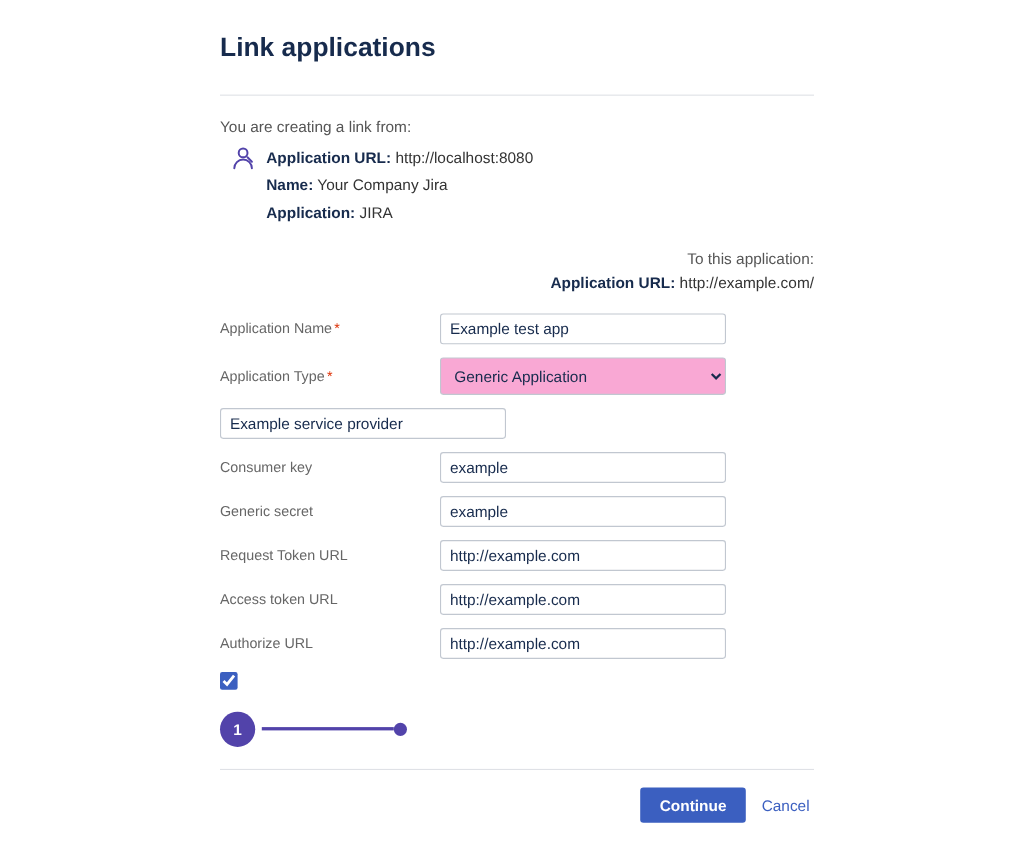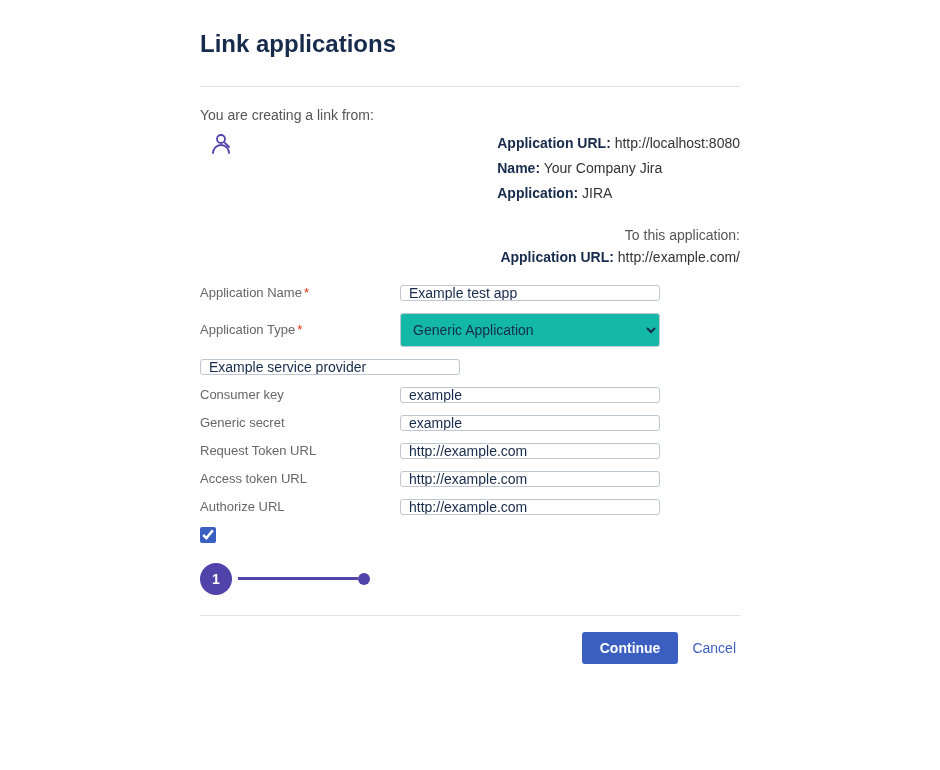--- a/index.html
+++ b/index.html
@@ -38,21 +38,20 @@
     }
     .creating-from-section .intro-text {
       color: #555;
       margin-bottom: 8px;
     }
     .source-app-block {
       display: flex;
       align-items: flex-start;
       gap: 10px;
       margin-left: 10px;
-      justify-content: space-between;
     }
     .app-icon {
       margin-top: 2px;
       font-size: 18px;
       color: #5243aa;
       flex-shrink: 0;
     }
     .source-app-details {
       line-height: 1.8;
     }
@@ -96,38 +95,38 @@
       font-size: 13px;
       flex-shrink: 0;
     }
     .form-label .required-star {
       color: #de350b;
       margin-left: 2px;
     }
     .form-input {
       flex: 1;
       max-width: 260px;
-      height: 16px;
+      height: 28px;
       padding: 0 8px;
       border: 1px solid #c1c7d0;
       border-radius: 3px;
       font-size: 14px;
       color: #172b4d;
       outline: none;
     }
     .form-select {
       flex: 1;
       max-width: 260px;
       height: 34px;
       padding: 0 8px;
       border: 1px solid #c1c7d0;
       border-radius: 3px;
       font-size: 14px;
       color: #172b4d;
-      background: #14b8a6;
+      background: #f9a8d4;
       appearance: auto;
       outline: none;
     }
     .checkbox-container {
       display: flex;
       align-items: center;
     }
     .form-checkbox {
       width: 16px;
       height: 16px;

